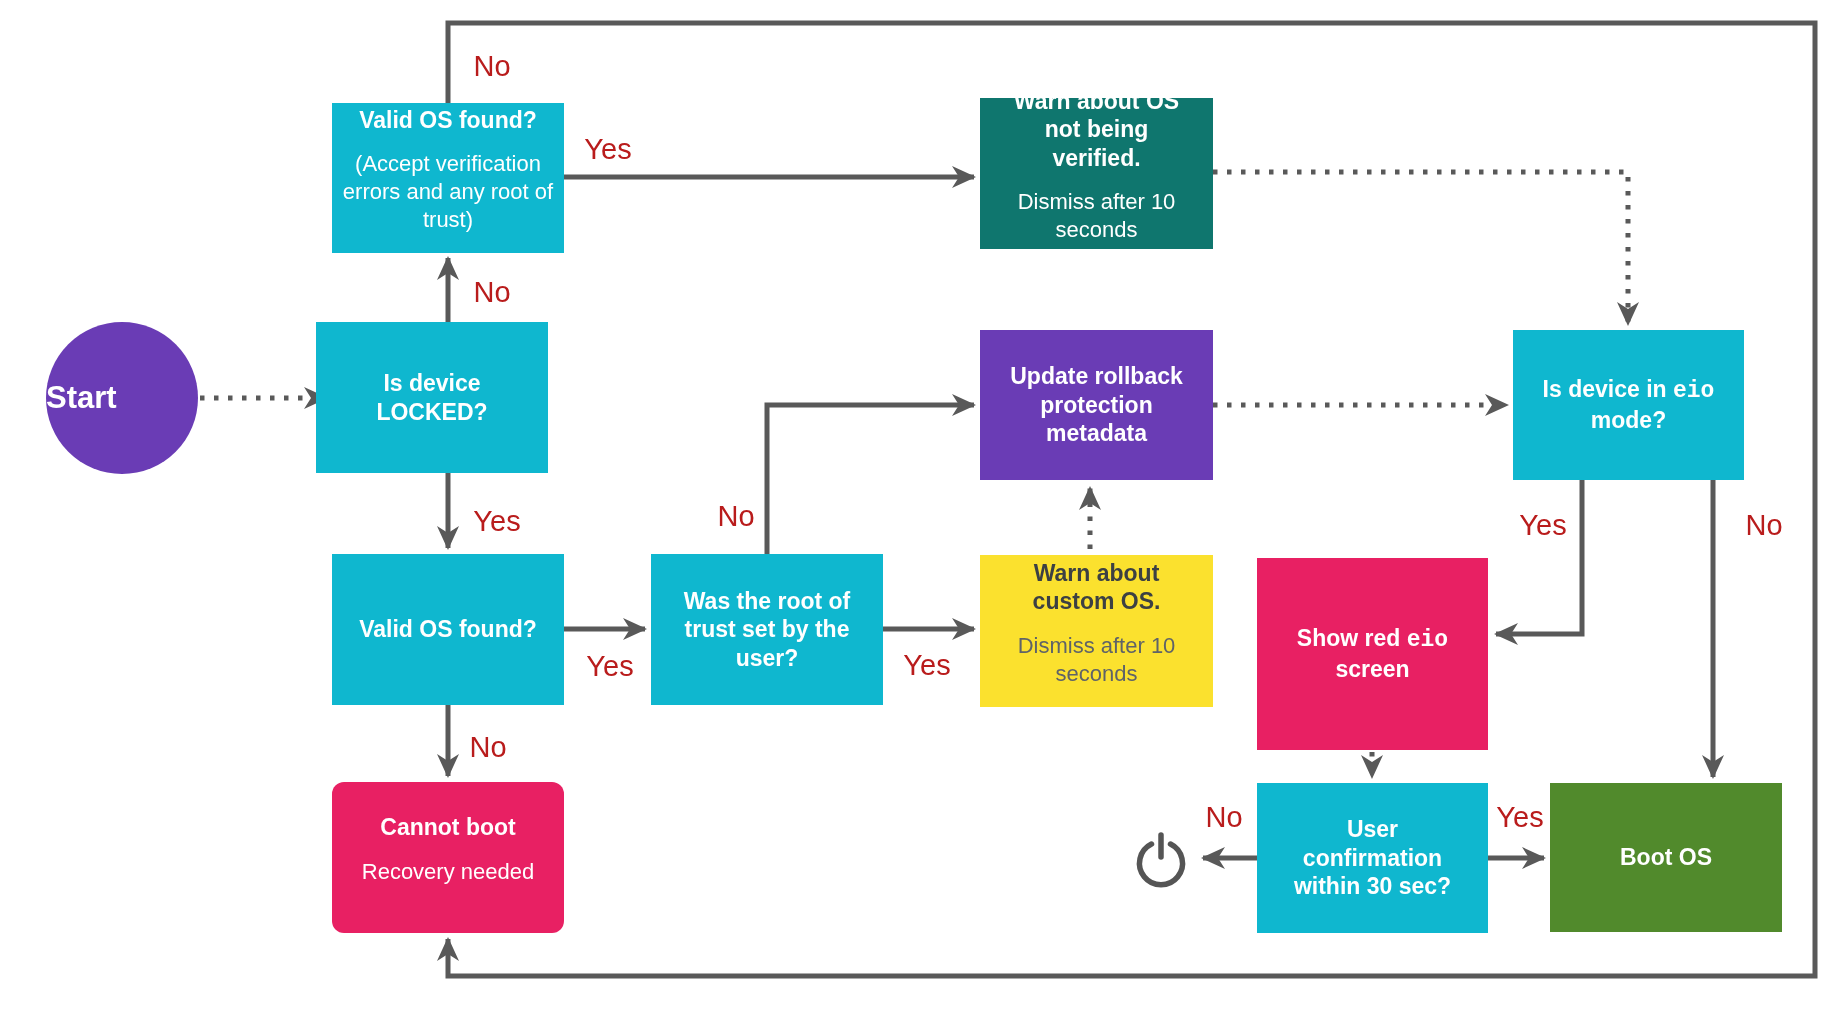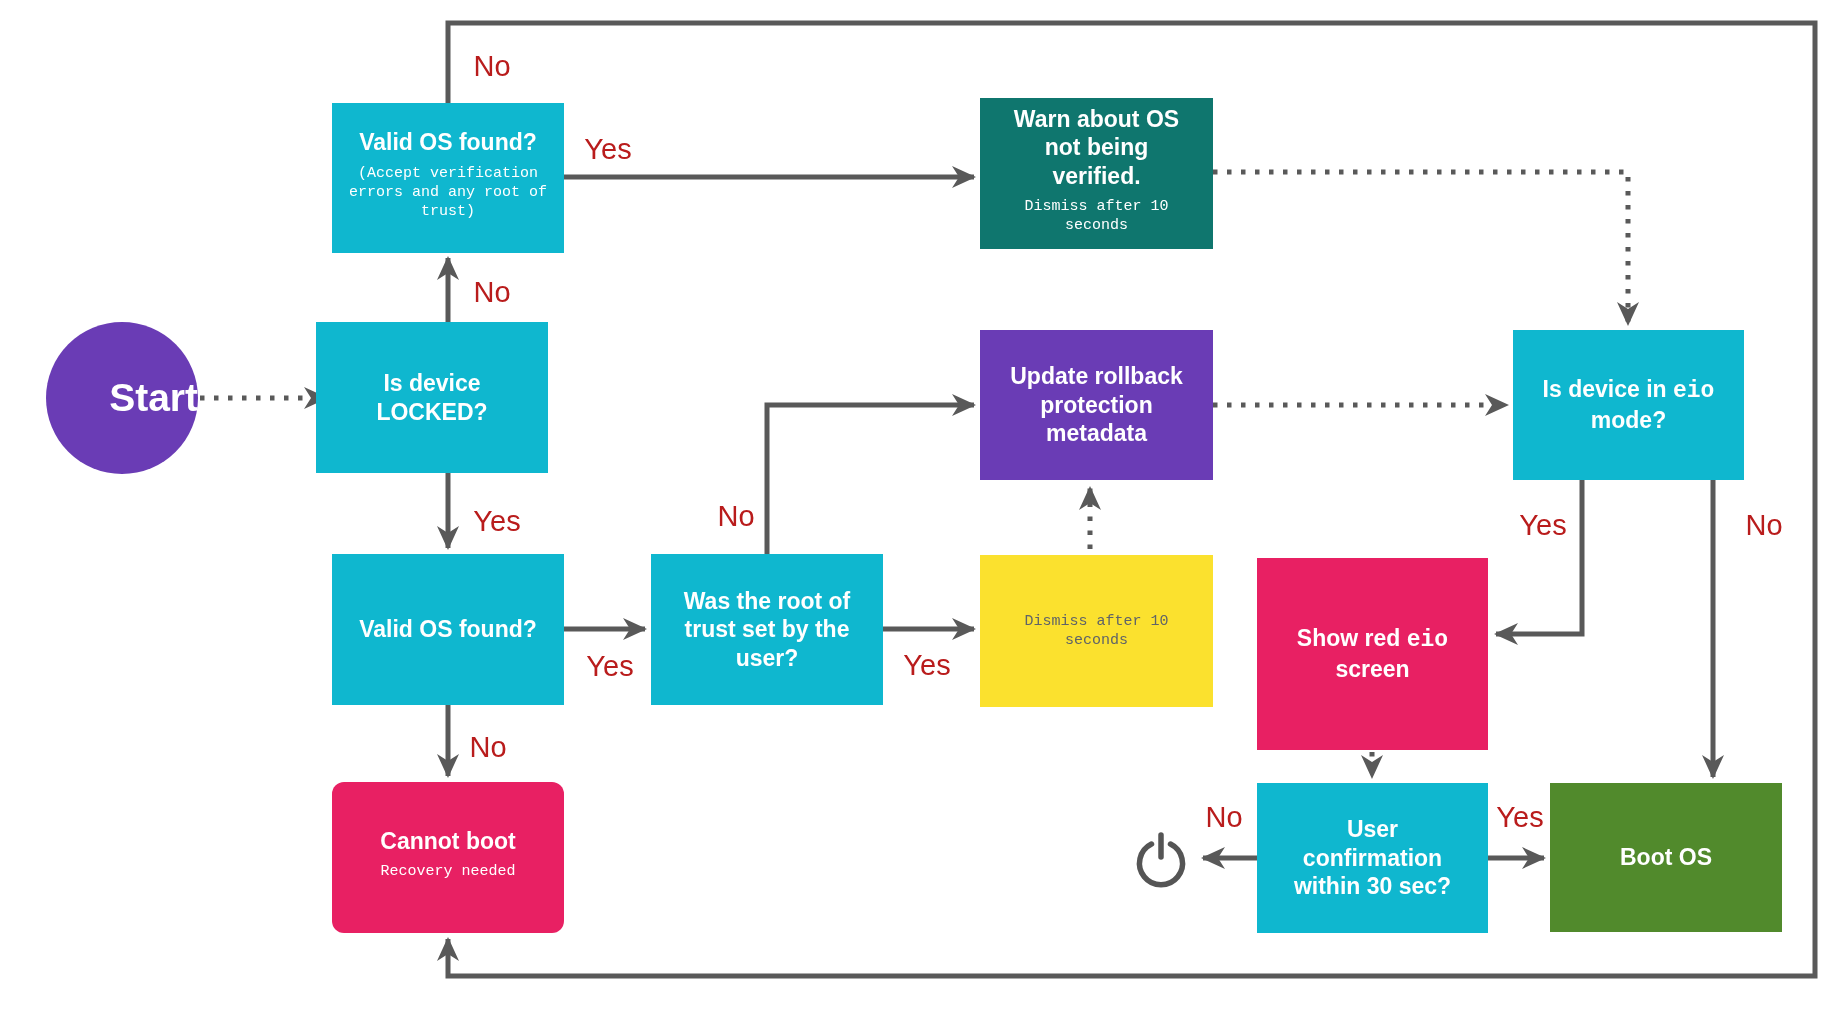--- a/index.html
+++ b/index.html
@@ -9,34 +9,34 @@
   }
   #edges{position:absolute;left:0;top:0;}
   .edge{stroke:#595959;stroke-width:5;fill:none;}
   .dot{stroke-dasharray:4.5 9.5;}
   .node{
     position:absolute;display:flex;flex-direction:column;align-items:center;
     justify-content:center;text-align:center;color:#ffffff;box-sizing:border-box;
     padding:6px 10px;
   }
   .node .t{font-weight:bold;font-size:23px;line-height:1.24;margin:0 auto;}
-  .node .s{font-weight:normal;font-size:15px;line-height:1.27;margin:7px auto;font-family:Liberation Mono, monospace;}
+  .node .s{font-weight:normal;font-size:22px;line-height:1.27;margin:16px auto;}
   .cyan{background:#0fb7cf;}
   .orange{background:#0f766e;}
   .purple{background:#6a3cb5;}
   .pink{background:#e82063;}
   .green{background:#518a2c;}
   .yellow{background:#fbe12e;}
   .yellow .t{color:#3c4043;}
   .yellow .s{color:#5f6368;}
   .mono{font-family:"Liberation Mono", monospace;font-weight:bold;}
   .startc{
     position:absolute;left:46px;top:322px;width:152px;height:152px;border-radius:50%;
-    background:#6a3cb5;display:flex;align-items:center;justify-content:flex-end;
-    color:#fff;font-size:39px;font-weight:bold;
+    background:#6a3cb5;display:flex;align-items:center;justify-content:flex-start;
+    color:#fff;font-size:31px;font-weight:bold;
   }
   .elabel{
     position:absolute;transform:translate(-50%,-50%);font-weight:normal;
     font-size:29px;color:#b91c1c;white-space:nowrap;
   }
   
   #n-is-locked .t{max-width:145px;}
   #n-valid-os-strict .s{max-width:185px;}
   #n-root-of-trust .t{max-width:200px;}
   #n-warn-unverified .t{max-width:175px;}
@@ -124,20 +124,21 @@
 <div class="node orange" id="n-warn-unverified" style="left:980px;top:98px;width:233px;height:151px;">
   <div class="t">Warn about OS not being verified.</div>
   <div class="s">Dismiss after 10 seconds</div>
 </div>
 
 <div class="node purple" id="n-update-rollback" style="left:980px;top:330px;width:233px;height:150px;">
   <div class="t">Update rollback protection metadata</div>
 </div>
 
 <div class="node yellow" id="n-warn-custom" style="left:980px;top:555px;width:233px;height:152px;">
+  <div class="t">Warn about custom OS.</div>
   <div class="s">Dismiss after 10 seconds</div>
 </div>
 
 <div class="node pink" id="n-show-red-eio" style="left:1257px;top:558px;width:231px;height:192px;">
   <div class="t"><span>Show red </span><span class="mono">eio</span><span> screen</span></div>
 </div>
 
 <div class="node cyan" id="n-user-confirm" style="left:1257px;top:783px;width:231px;height:150px;">
   <div class="t">User confirmation within 30 sec?</div>
 </div>

